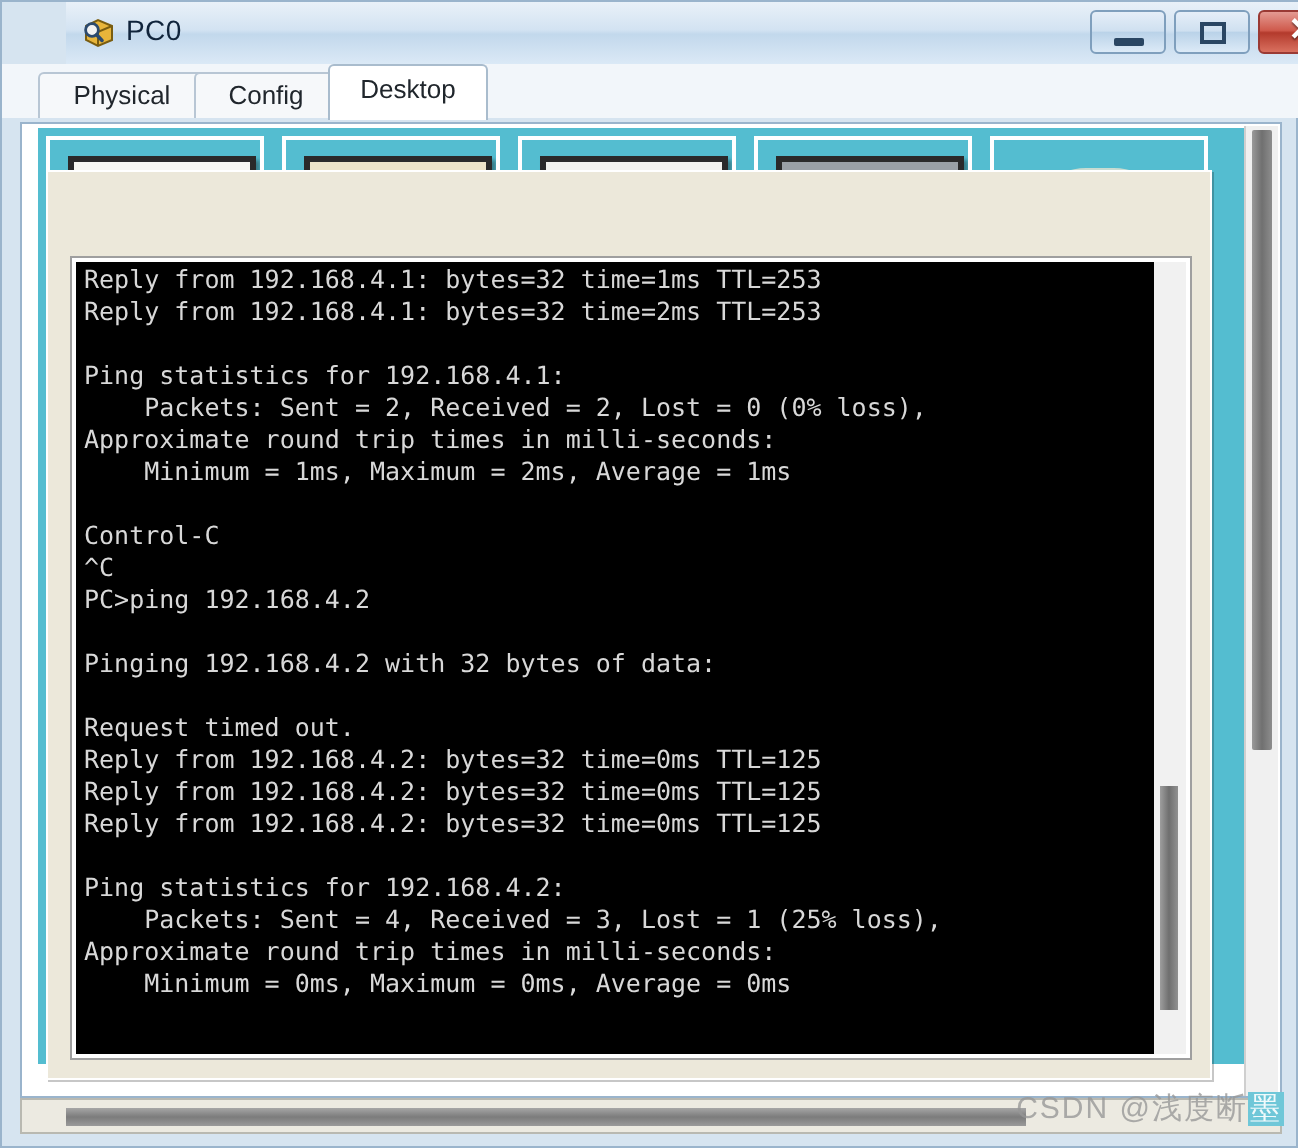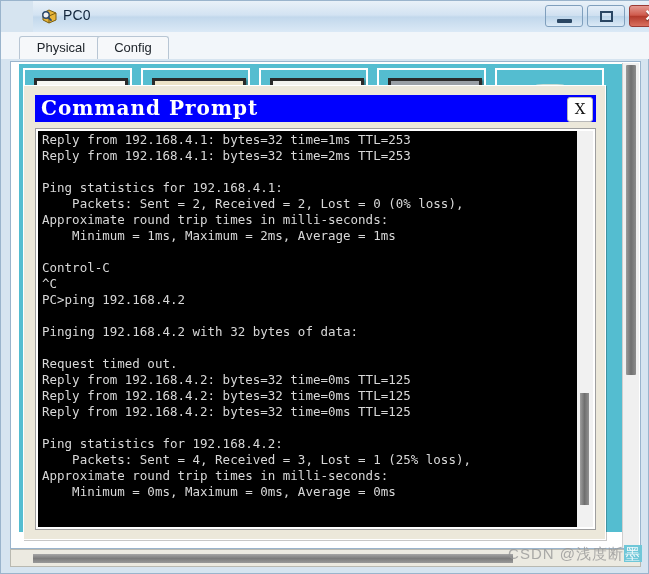--- a/index.html
+++ b/index.html
@@ -318,20 +318,23 @@
     </div>
   </div>
 
   <div id="tabstrip">
     <div class="tab" style="left:18px; width:84px;">
       <span>Physical</span>
     </div>
     <div class="tab" style="left:96px; width:72px;">
       <span>Config</span>
     </div>
+    <div class="tab active" style="left:163px; width:80px;">
+      <span>Desktop</span>
+    </div>
   </div>
 
   <div id="desktop-panel">
     <div id="desktop-canvas">
       <div class="desk-icon" style="left:4px;">
         <span class="pic-frame">
           <span class="pic-inner" style="left:4px;"></span>
           <span class="pic-inner" style="left:27px;"></span>
           <span class="pic-inner" style="left:50px;"></span>
         </span>
@@ -350,24 +353,20 @@
       <div class="desk-icon" style="left:476px;">
         <span style="position:absolute;left:16px;top:14px;width:74px;height:40px;background:#c8dcd2;border-radius:36px 36px 12px 12px;"></span>
       </div>
     </div>
     <div id="desk-vscroll">
       <div id="desk-vthumb"></div>
     </div>
   </div>
 
   <div id="cmd-dialog">
-    <div id="cmd-titlebar">
-      <span id="cmd-title">Command Prompt</span>
-      <div id="cmd-close">X</div>
-    </div>
 
     <div id="cmd-body">
       <div id="cmd-screen">
         <div id="cmd-lines"><div class="cmd-line">Reply from 192.168.4.1: bytes=32 time=1ms TTL=253</div><div class="cmd-line">Reply from 192.168.4.1: bytes=32 time=2ms TTL=253</div><div class="cmd-line">&nbsp;</div><div class="cmd-line">Ping statistics for 192.168.4.1:</div><div class="cmd-line">    Packets: Sent = 2, Received = 2, Lost = 0 (0% loss),</div><div class="cmd-line">Approximate round trip times in milli-seconds:</div><div class="cmd-line">    Minimum = 1ms, Maximum = 2ms, Average = 1ms</div><div class="cmd-line">&nbsp;</div><div class="cmd-line">Control-C</div><div class="cmd-line">^C</div><div class="cmd-line">PC&gt;ping 192.168.4.2</div><div class="cmd-line">&nbsp;</div><div class="cmd-line">Pinging 192.168.4.2 with 32 bytes of data:</div><div class="cmd-line">&nbsp;</div><div class="cmd-line">Request timed out.</div><div class="cmd-line">Reply from 192.168.4.2: bytes=32 time=0ms TTL=125</div><div class="cmd-line">Reply from 192.168.4.2: bytes=32 time=0ms TTL=125</div><div class="cmd-line">Reply from 192.168.4.2: bytes=32 time=0ms TTL=125</div><div class="cmd-line">&nbsp;</div><div class="cmd-line">Ping statistics for 192.168.4.2:</div><div class="cmd-line">    Packets: Sent = 4, Received = 3, Lost = 1 (25% loss),</div><div class="cmd-line">Approximate round trip times in milli-seconds:</div><div class="cmd-line">    Minimum = 0ms, Maximum = 0ms, Average = 0ms</div><div class="cmd-line">&nbsp;</div><div class="cmd-line">&nbsp;</div></div>
       </div>
       <div id="cmd-vscroll">
         <div id="cmd-vthumb"></div>
       </div>
     </div>
   </div>

